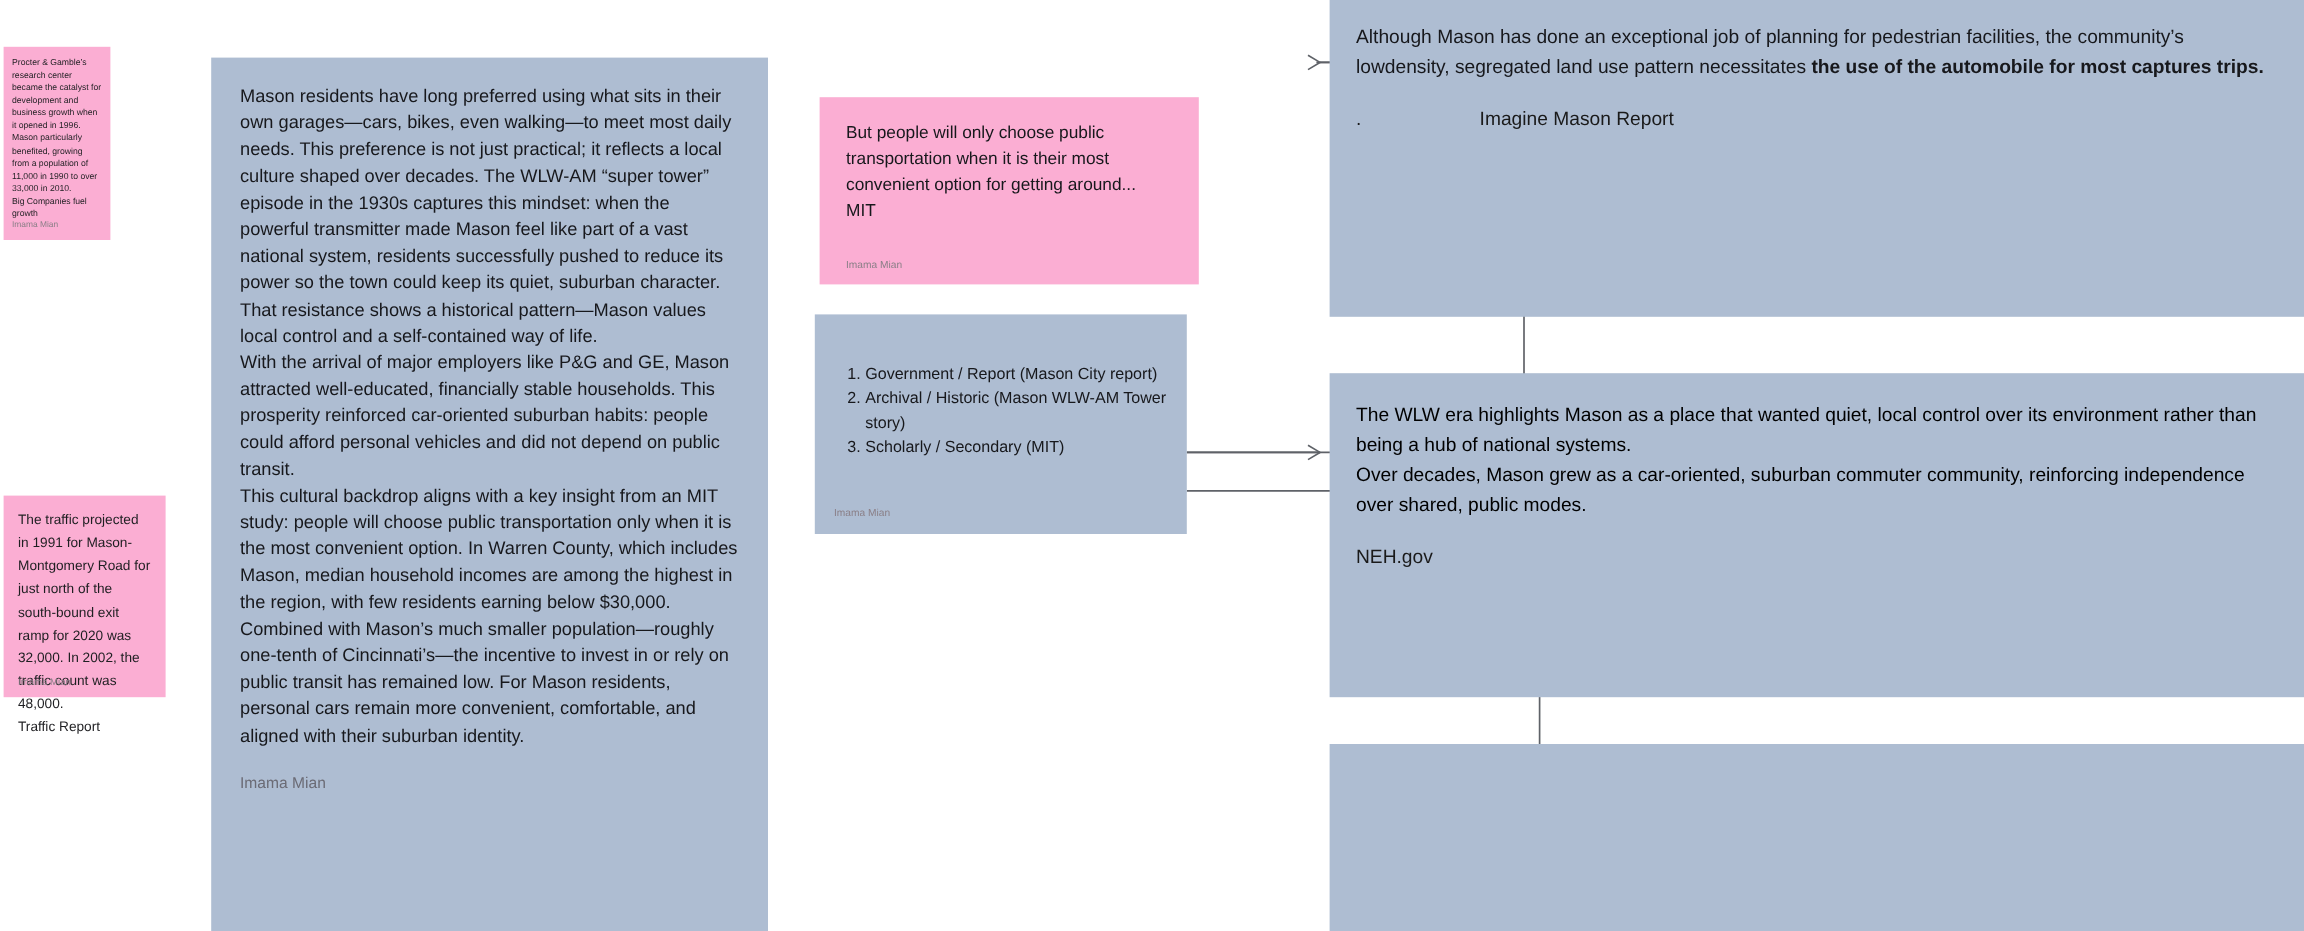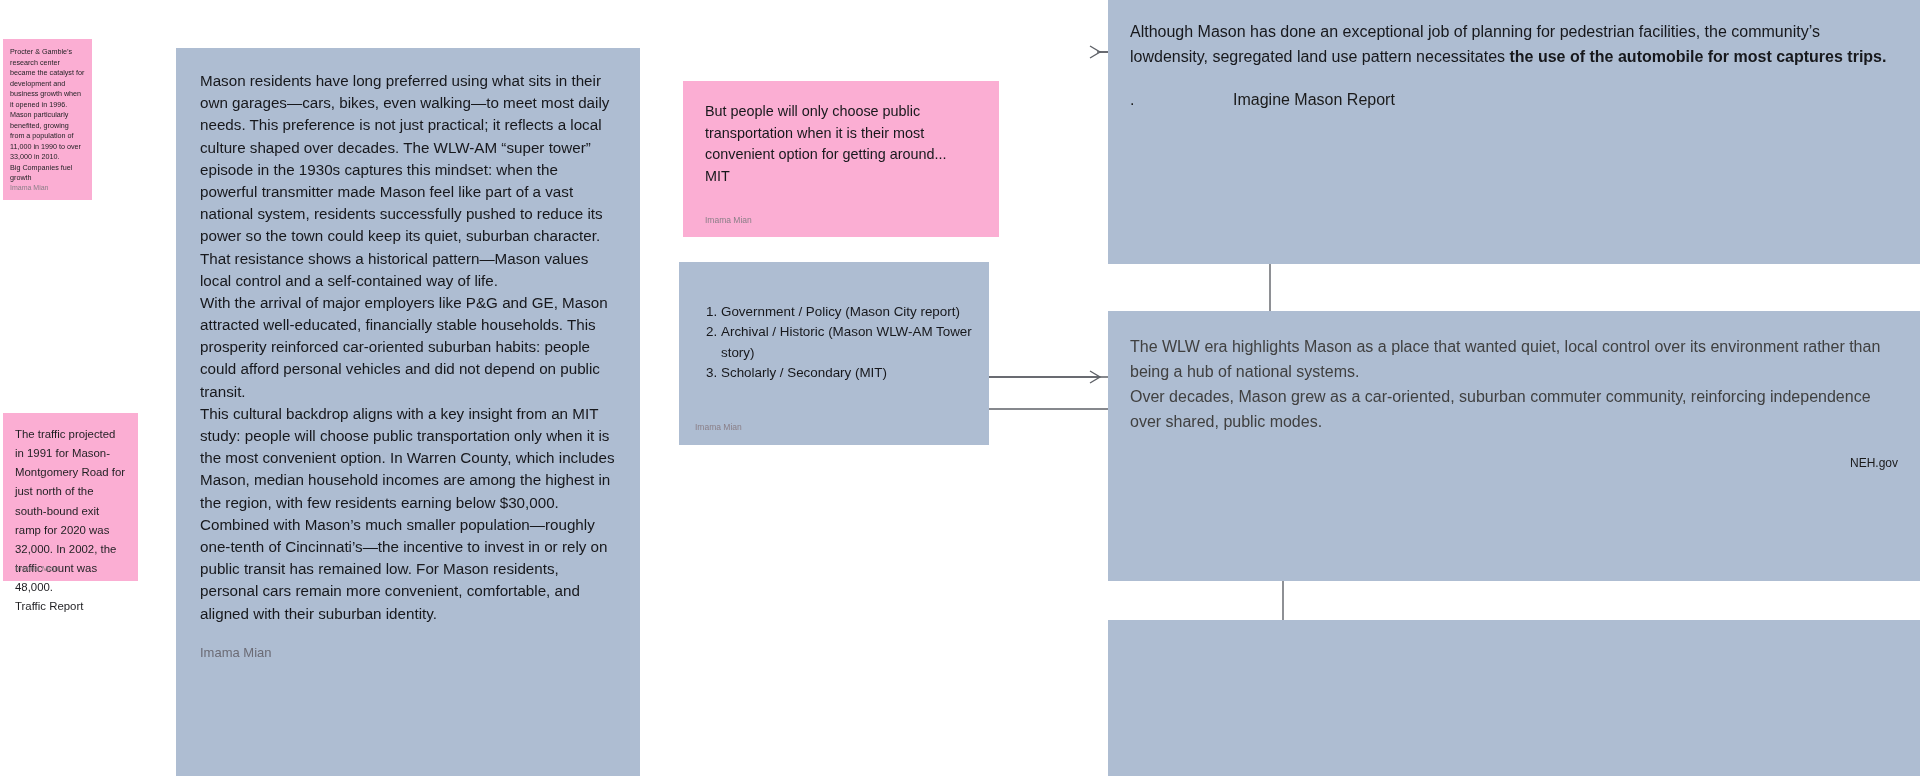--- a/index.html
+++ b/index.html
@@ -178,29 +178,29 @@
   #card-neh {
     left: 1108px;
     top: 311px;
     width: 812px;
     height: 270px;
     padding: 24px 22px 0 22px;
   }
   #card-neh .body {
     font-size: 16px;
     line-height: 1.56;
-    color: #404040;
+    color: #000000;
   }
   #card-neh .body p {
     margin: 0;
   }
   #card-neh .citerow {
     margin-top: 21px;
-    text-align: right;
-    font-size: 12px;
+    text-align: left;
+    font-size: 16px;
   }
 
   
   #card-partial {
     left: 1108px;
     top: 620px;
     width: 812px;
     height: 160px;
   }
 
@@ -267,21 +267,21 @@
   <div class="card pink" id="note-mit">
     <div class="body">
       <span>But people will only choose public transportation when it is their most convenient option for getting around...</span><br>
       <span class="link">MIT</span>
     </div>
     <div class="attrib-small">Imama Mian</div>
   </div>
 
   <div class="card blue" id="card-sources">
     <ol>
-      <li><span>Government / Policy  (</span><span class="link">Mason City report</span><span>)</span></li>
+      <li><span>Government / Report  (</span><span class="link">Mason City report</span><span>)</span></li>
       <li><span>Archival / Historic (Mason WLW-AM Tower story)</span></li>
       <li><span>Scholarly / Secondary </span><span class="link">(MIT)</span></li>
     </ol>
     <div class="attrib-small">Imama Mian</div>
   </div>
 
   <div class="card blue" id="card-imagine">
     <div class="body">
       <span>Although Mason has done an exceptional job of planning for pedestrian facilities, the community’s lowdensity, segregated land use pattern necessitates </span><span class="bold">the use of the automobile for most captures trips.</span>
     </div>

